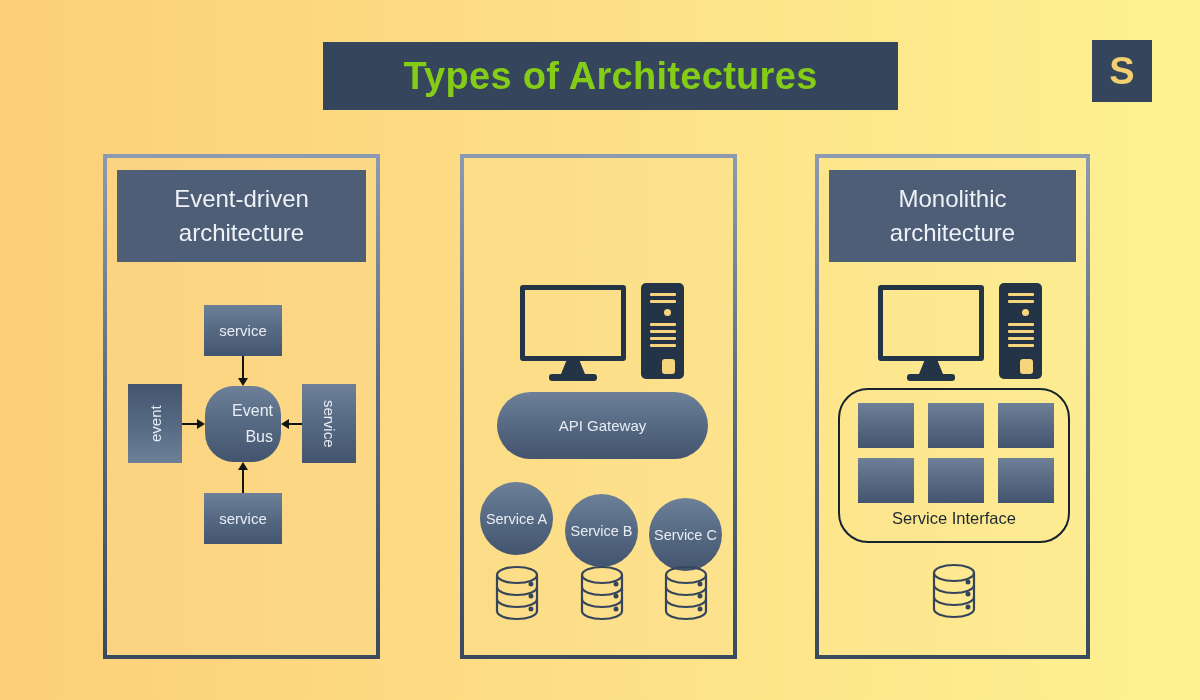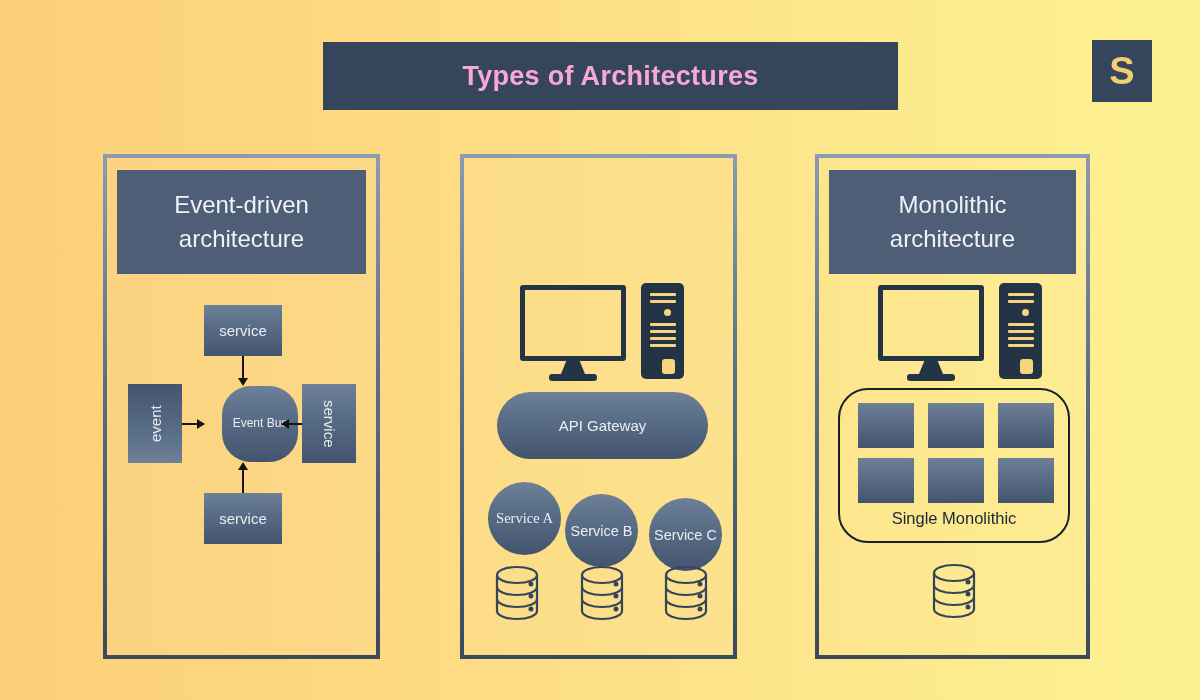--- a/index.html
+++ b/index.html
@@ -2,43 +2,43 @@
 <html><head>
 <meta charset="utf-8">
 <style>
   html,body{margin:0;padding:0;}
   body{width:1200px;height:700px;overflow:hidden;font-family:"Liberation Sans",sans-serif;}
   .canvas{position:relative;width:1200px;height:700px;background:linear-gradient(90deg,#fccf79 0%,#fdde86 45%,#fdf292 100%);}
 
   
   .title-bar{position:absolute;left:323px;top:42px;width:575px;height:68px;background:#35455c;
     display:flex;align-items:center;justify-content:center;}
-  .title-bar h1{margin:0;color:#f9a8d4;font-size:27px;font-weight:700;letter-spacing:.3px;}
+  .title-bar h1{margin:0;color:#84cc16;font-size:38px;font-weight:700;letter-spacing:.3px;}
   .logo{position:absolute;left:1092px;top:40px;width:60px;height:62px;background:#35455c;
     display:flex;align-items:center;justify-content:center;color:#f2cf71;font-size:38px;font-weight:700;}
 
   
   .panel{position:absolute;top:154px;width:277px;height:505px;padding:4px;box-sizing:border-box;
     background:linear-gradient(180deg,#8c9bb1 0%,#5c6d85 45%,#3a4a5e 100%);}
   .panel-inner{position:relative;width:100%;height:100%;}
   .panel-1{left:103px;} .panel-1 .panel-inner{background:linear-gradient(90deg,#fcd380,#fcd987);}
   .panel-2{left:460px;} .panel-2 .panel-inner{background:linear-gradient(90deg,#fcdc86,#fde28e);}
   .panel-3{left:815px;width:275px;} .panel-3 .panel-inner{background:linear-gradient(90deg,#fde58c,#fdec93);}
 
-  .panel-header{position:absolute;left:10px;right:10px;top:12px;height:104px;background:#4d5e76;
+  .panel-header{position:absolute;left:10px;right:10px;top:12px;height:92px;background:#4d5e76;
     display:flex;align-items:center;justify-content:center;text-align:center;
     color:#eef1f6;font-size:24px;line-height:1.4;padding:0 14px;box-sizing:border-box;}
 
   
   .gbox{background:linear-gradient(180deg,#6d8098 0%,#586b85 45%,#43546e 100%);
     color:#e9edf3;display:flex;align-items:center;justify-content:center;
     font-size:15px;position:absolute;text-align:right;}
   .vert-up{writing-mode:vertical-rl;transform:rotate(180deg);}
   .vert-down{writing-mode:vertical-rl;}
-  .bus{border-radius:38%;font-size:12px;line-height:1.6;padding:0 8px;box-sizing:border-box;margin-left:17px;}
+  .bus{border-radius:38%;font-size:16px;line-height:1.6;padding:0 8px;box-sizing:border-box;}
   .pill{border-radius:37px;}
   .circle{border-radius:50%;font-size:14.5px;}
 
   
   .arr-line-v{position:absolute;width:2px;background:#141414;left:50%;margin-left:-1px;}
   .arr-line-h{position:absolute;height:2px;background:#141414;top:50%;margin-top:-1px;}
   .arr-head{position:absolute;width:0;height:0;}
   .head-down{border-left:5px solid transparent;border-right:5px solid transparent;border-top:8px solid #141414;left:50%;margin-left:-5px;bottom:0;}
   .head-up{border-left:5px solid transparent;border-right:5px solid transparent;border-bottom:8px solid #141414;left:50%;margin-left:-5px;top:0;}
   .head-right{border-top:5px solid transparent;border-bottom:5px solid transparent;border-left:8px solid #141414;top:50%;margin-top:-5px;right:0;}
@@ -144,21 +144,21 @@
           <div class="t-line"></div>
           <div class="t-line"></div>
           <div class="t-sq"></div>
         </div>
       </div>
 
       <div class="gbox pill" style="left:33px;top:234px;width:211px;height:67px;">
         <span>API Gateway</span>
       </div>
 
-      <div class="gbox circle" style="left:24px;top:324px;width:73px;height:73px;font-family:Liberation Serif, serif;">
+      <div class="gbox circle" style="left:16px;top:324px;width:73px;height:73px;">
         <span>Service A</span>
       </div>
       <div class="gbox circle" style="left:101px;top:336px;width:73px;height:73px;">
         <span>Service B</span>
       </div>
       <div class="gbox circle" style="left:185px;top:340px;width:73px;height:73px;">
         <span>Service C</span>
       </div>
 
       <div class="db" style="left:29px;top:407px;">
@@ -223,21 +223,21 @@
 
       <div class="mono-rect">
         <div class="sq-grid">
           <div class="gsq"></div>
           <div class="gsq"></div>
           <div class="gsq"></div>
           <div class="gsq"></div>
           <div class="gsq"></div>
           <div class="gsq"></div>
         </div>
-        <div class="mono-label">Single Monolithic</div>
+        <div class="mono-label">Service Interface</div>
       </div>
 
       <div class="db" style="left:111px;top:405px;">
         <svg width="48" height="56" viewBox="0 0 48 56" fill="none" stroke="#35455c" stroke-width="2.2">
           <path d="M4 10 v36 a20 8 0 0 0 40 0 v-36"></path>
           <ellipse cx="24" cy="10" rx="20" ry="8"></ellipse>
           <path d="M4 22 a20 8 0 0 0 40 0"></path>
           <path d="M4 34 a20 8 0 0 0 40 0"></path>
           <circle cx="38" cy="19" r="1.4" fill="#35455c"></circle>
           <circle cx="38" cy="31" r="1.4" fill="#35455c"></circle>

